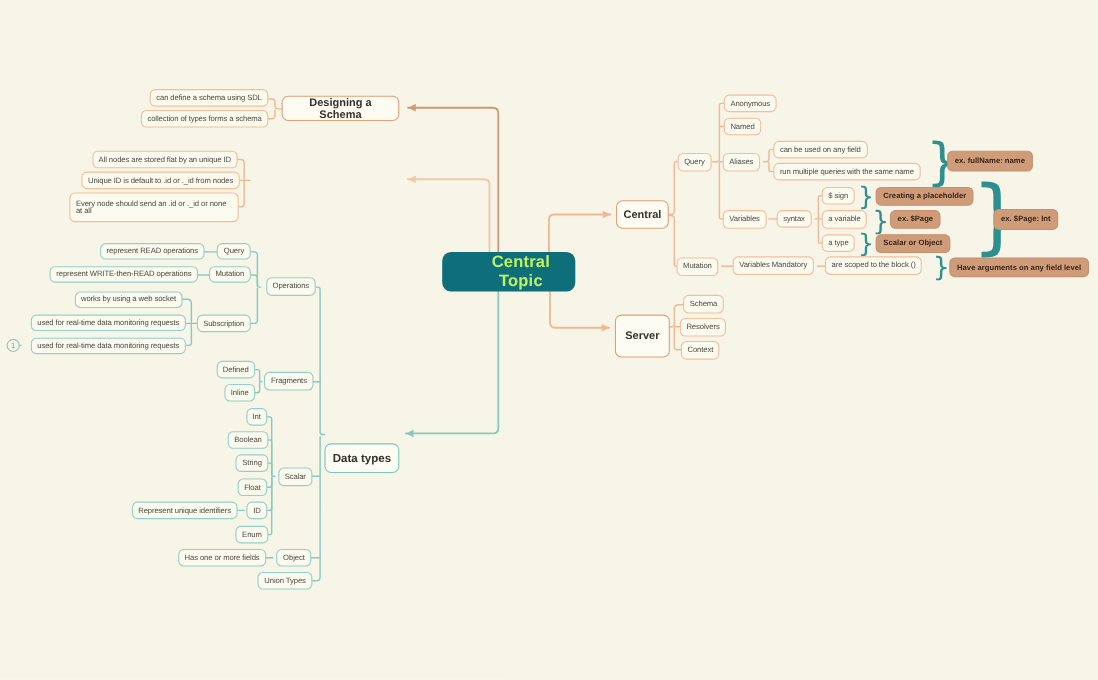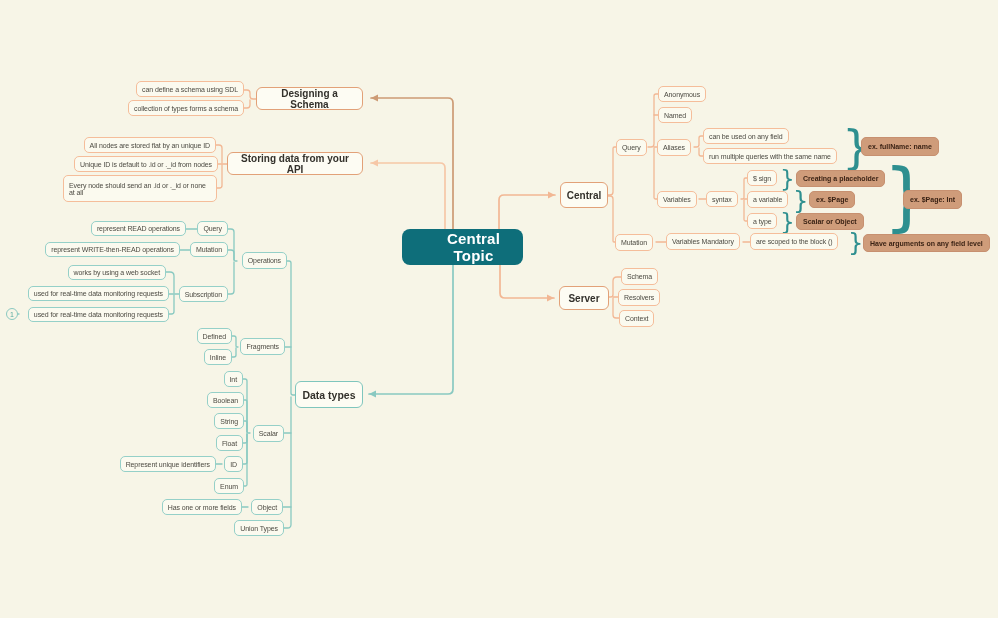--- a/index.html
+++ b/index.html
@@ -8,23 +8,23 @@
   #connector-layer { position:absolute; left:0; top:0; }
   .node {
     position:absolute; box-sizing:border-box;
     display:flex; align-items:center; justify-content:center;
     text-align:center; white-space:nowrap; padding:0 5px;
     border-radius:5px; z-index:2;
   }
   .ps { border:1px solid #f5bd9a; background:#fbfaef; font-size:7px; color:#4c4a42; letter-spacing:-0.1px; }
   .ts { border:1px solid #95d0c8; background:#fbfaef; font-size:7px; color:#4c4a42; letter-spacing:-0.1px; }
   .pm { border:1.3px solid #e2a178; background:#fdfcf3; font-size:10px; font-weight:600; color:#33312b; border-radius:6px; }
-  .tm { border:1.3px solid #7fc6bd; background:#fdfcf3; font-size:10.5px; font-weight:600; color:#33312b; border-radius:6px; }
+  .tm { border:1.3px solid #7fc6bd; background:#fdfcf3; font-size:10.5px; font-weight:600; color:#33312b; border-radius:6px;margin-top:22px; }
   .br { background:#cf9c7a; border:1px solid #c79070; font-size:7px; font-weight:700; color:#3b2315; padding:0 6px; }
-  .central { background:#0e6e7a; border:none; color:#ffffff; font-size:15px; font-weight:700; border-radius:8px; letter-spacing:0.2px;padding-left:27px; }
+  .central { background:#0e6e7a; border:none; color:#bef264; font-size:15px; font-weight:700; border-radius:8px; letter-spacing:0.2px;padding-left:27px; }
   .brace { position:absolute; color:#2e8f8f; z-index:1;
     font-family:"DejaVu Sans",sans-serif; display:flex; align-items:center; }
   .badge { position:absolute; box-sizing:border-box; border:1px solid #8bc9c1; border-radius:50%;
     color:#55a89f; background:#f7f5e7; font-size:7px; display:flex; align-items:center; justify-content:center; z-index:2; }
 </style>
 </head>
 <body>
 
 <div id="canvas" style="width: 998px; height: 618px; background: rgb(247, 245, 231);">
   <svg id="connector-layer" width="998" height="618" viewBox="0 0 998 618">
@@ -85,21 +85,20 @@
       <path d="M 613 297 L 618 297" fill="none" stroke="#f2b794" stroke-width="1.3" stroke-linecap="round"></path>
       <path d="M 619 318 L 616 318 Q 613 318 613 315 L 613 298" fill="none" stroke="#f2b794" stroke-width="1.3" stroke-linecap="round"></path>
     </svg>
 <div class="node central" style="left: 402px; top: 229px; height: 36px; width: 121px; white-space: normal; background: rgb(14, 110, 122);">Central Topic</div>
     <div class="node ps" style="right: 754px; top: 81px; height: 16px;">can define a schema using SDL</div>
     <div class="node ps" style="right: 754px; top: 100px; height: 16px;">collection of types forms a schema</div>
     <div class="node pm" style="left: 256px; top: 87px; height: 23px; width: 107px; white-space: normal;">Designing a Schema</div>
     <div class="node ps" style="right: 782px; top: 137px; height: 16px;">All nodes are stored flat by an unique ID</div>
     <div class="node ps" style="right: 780px; top: 156px; height: 16px;">Unique ID is default to .id or ._id from nodes</div>
     <div class="node ps" style="right: 781px; top: 175px; height: 27px; width: 154px; white-space: normal; justify-content: flex-start; text-align: left;">Every node should send an .id or ._id or none at all</div>
-    <div class="node pm" style="left: 227px; top: 152px; height: 23px; width: 136px; white-space: normal;">Storing data from your API</div>
     <div class="node ts" style="right: 812px; top: 221px; height: 15px;">represent READ operations</div>
     <div class="node ts" style="right: 770px; top: 221px; height: 15px;">Query</div>
     <div class="node ts" style="right: 818px; top: 242px; height: 15px;">represent WRITE-then-READ operations</div>
     <div class="node ts" style="right: 770px; top: 242px; height: 15px;">Mutation</div>
     <div class="node ts" style="right: 832px; top: 265px; height: 15px;">works by using a web socket</div>
     <div class="node ts" style="right: 829px; top: 286px; height: 15px;">used for real-time data monitoring requests</div>
     <div class="node ts" style="right: 770px; top: 286px; height: 16px;">Subscription</div>
     <div class="node ts" style="right: 829px; top: 307px; height: 15px;">used for real-time data monitoring requests</div>
     <div class="node ts" style="right: 711px; top: 252px; height: 17px;">Operations</div>
     <div class="node ts" style="right: 766px; top: 328px; height: 16px;">Defined</div>
@@ -111,21 +110,21 @@
     <div class="node ts" style="right: 755px; top: 435px; height: 16px;">Float</div>
     <div class="node ts" style="right: 782px; top: 456px; height: 16px;">Represent unique identifiers</div>
     <div class="node ts" style="right: 755px; top: 456px; height: 16px;">ID</div>
     <div class="node ts" style="right: 754px; top: 478px; height: 16px;">Enum</div>
     <div class="node ts" style="right: 714px; top: 425px; height: 17px;">Scalar</div>
     <div class="node ts" style="right: 756px; top: 499px; height: 16px;">Has one or more fields</div>
     <div class="node ts" style="right: 715px; top: 499px; height: 16px;">Object</div>
     <div class="node ts" style="right: 714px; top: 520px; height: 16px;">Union Types</div>
     <div class="node tm" style="left: 295px; top: 381px; height: 27px; width: 68px; white-space: normal;">Data types</div>
     <div class="node pm" style="left: 560px; top: 182px; height: 26px; width: 48px; white-space: normal;">Central</div>
-    <div class="node pm" style="left: 559px; top: 286px; height: 24px; width: 50px; white-space: normal;">Server</div>
+    <div class="node pm" style="left: 559px; top: 286px; height: 39px; width: 50px; white-space: normal;">Server</div>
     <div class="node ps" style="left: 616px; top: 139px; height: 17px;">Query</div>
     <div class="node ps" style="left: 658px; top: 86px; height: 16px;">Anonymous</div>
     <div class="node ps" style="left: 658px; top: 107px; height: 16px;">Named</div>
     <div class="node ps" style="left: 657px; top: 139px; height: 17px;">Aliases</div>
     <div class="node ps" style="left: 703px; top: 128px; height: 16px;">can be used on any field</div>
     <div class="node ps" style="left: 703px; top: 148px; height: 16px;">run multiple queries with the same name</div>
     <div class="node br" style="left: 861px; top: 137px; height: 19px; background: rgb(207, 156, 122);">ex. fullName: name</div>
     <div class="node ps" style="left: 657px; top: 191px; height: 17px;">Variables</div>
     <div class="node ps" style="left: 706px; top: 191px; height: 16px;">syntax</div>
     <div class="node ps" style="left: 747px; top: 170px; height: 16px;">$ sign</div>

